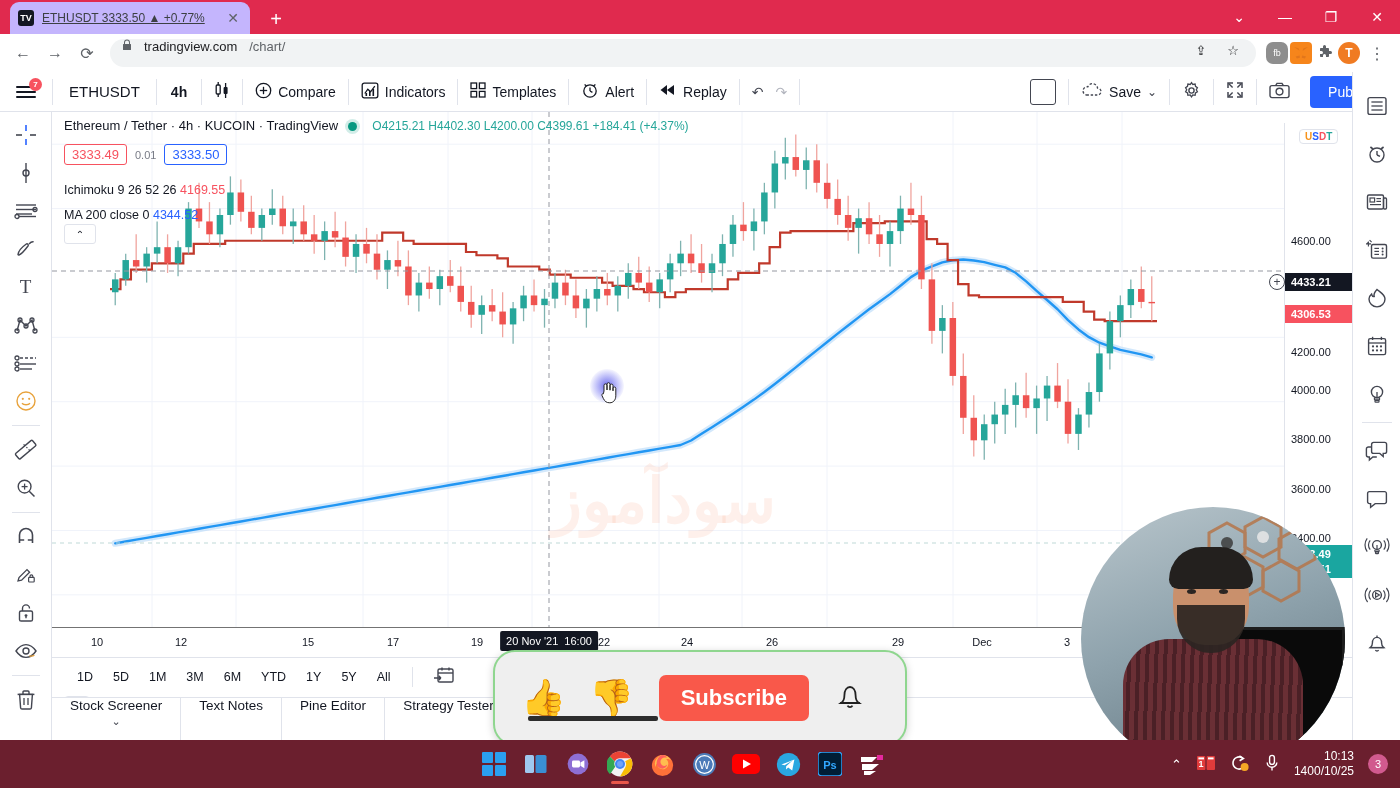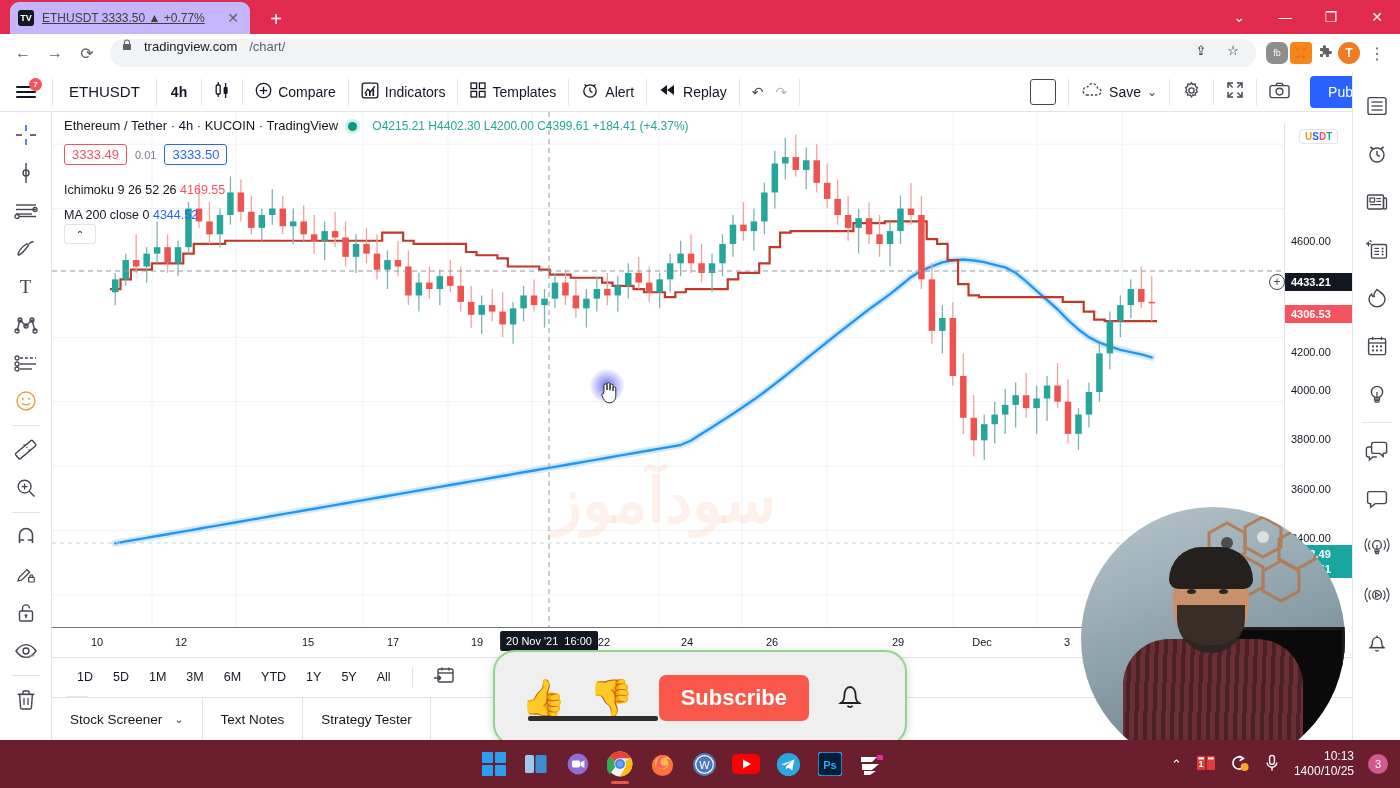--- a/index.html
+++ b/index.html
@@ -245,23 +245,23 @@
   }
   .rsep { width: 1px; height: 20px; background: #e0e3eb; margin: 0 10px; }
 
   
   .bottom-bar {
     position: absolute; left: 52px; top: 697px; width: 1300px; height: 43px;
     background: #fff; border-top: 1px solid #e0e3eb;
     display: flex; align-items: center;
   }
   .bbtn {
-    height: 43px; display: flex; align-items: center; gap: 12px;
+    height: 43px; display: flex; align-items: center; gap: 2px;
     padding: 0 18px; font-size: 13.5px; color: #131722; cursor: pointer;
-    border-right: 1px solid #e0e3eb; white-space: nowrap;
+    border-right: 1px solid #e0e3eb; white-space: nowrap; flex-direction: column;
   }
 
   
   .yt-overlay {
     position: absolute; left: 493px; top: 650px; width: 414px; height: 96px;
     background: #efefef; border: 2px solid #8fd68f; border-radius: 22px;
     display: flex; align-items: center; padding: 0 26px; gap: 24px;
     box-shadow: 0 2px 8px rgba(0,0,0,0.18);
   }
   .yt-like { font-size: 36px; color: #222; line-height: 1; }
@@ -980,20 +980,21 @@
         </svg>
     </div>
   </div>
 
   <div class="bottom-bar">
     <div class="bbtn">
       <span>Stock Screener</span>
       <span style="font-size:11px;color:#434651">⌄</span>
     </div>
     <div class="bbtn">Text Notes</div>
+    <div class="bbtn">Pine Editor</div>
     <div class="bbtn">Strategy Tester</div>
   </div>
 
   <div class="right-tools">
     <div class="rtool">
       <svg width="22" height="22" viewBox="0 0 22 22">
           <rect x="2" y="2.6" width="18" height="16.8" rx="2" fill="none" stroke="#434651" stroke-width="1.4"></rect>
           <line x1="5.4" y1="7" x2="16.6" y2="7" stroke="#434651" stroke-width="1.3"></line>
           <line x1="5.4" y1="11" x2="16.6" y2="11" stroke="#434651" stroke-width="1.3"></line>
           <line x1="5.4" y1="15" x2="16.6" y2="15" stroke="#434651" stroke-width="1.3"></line>

